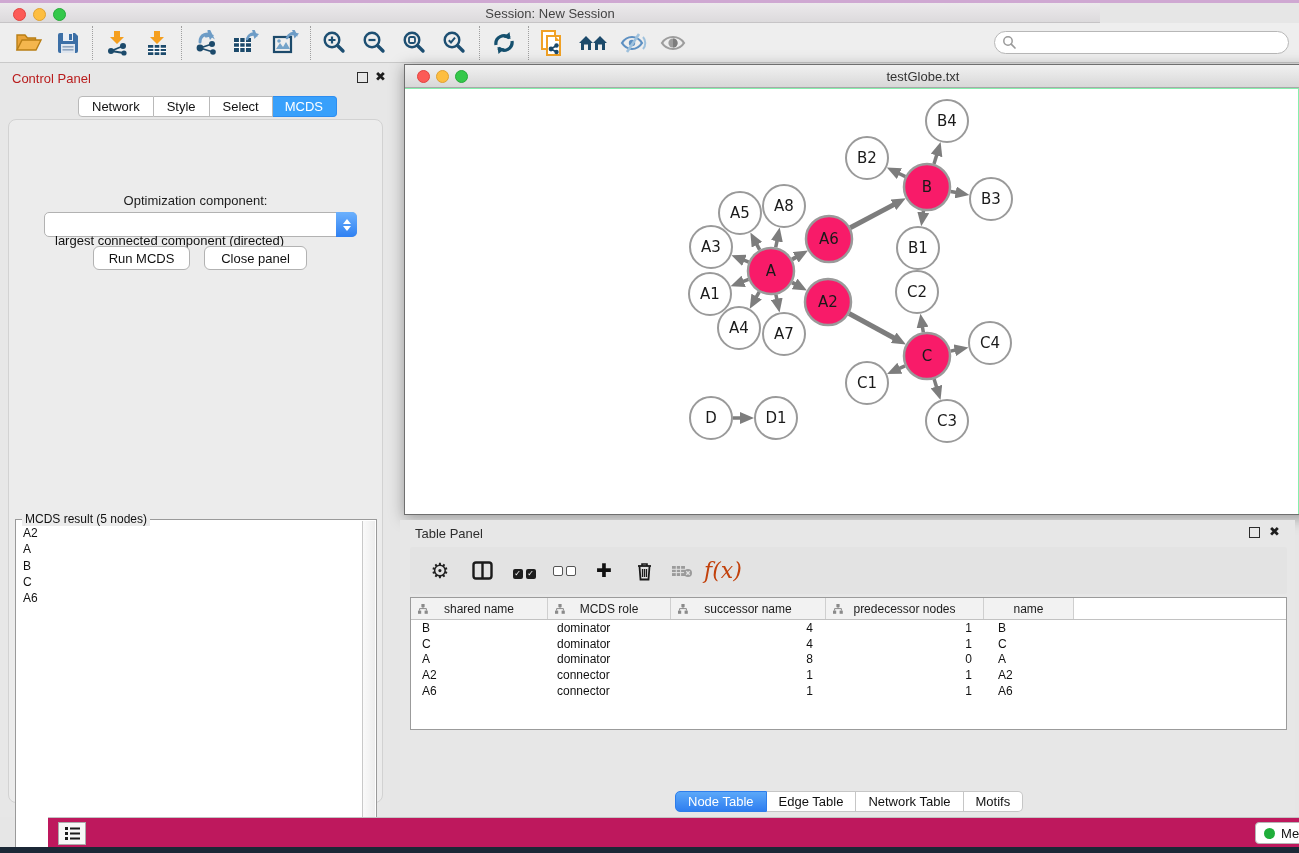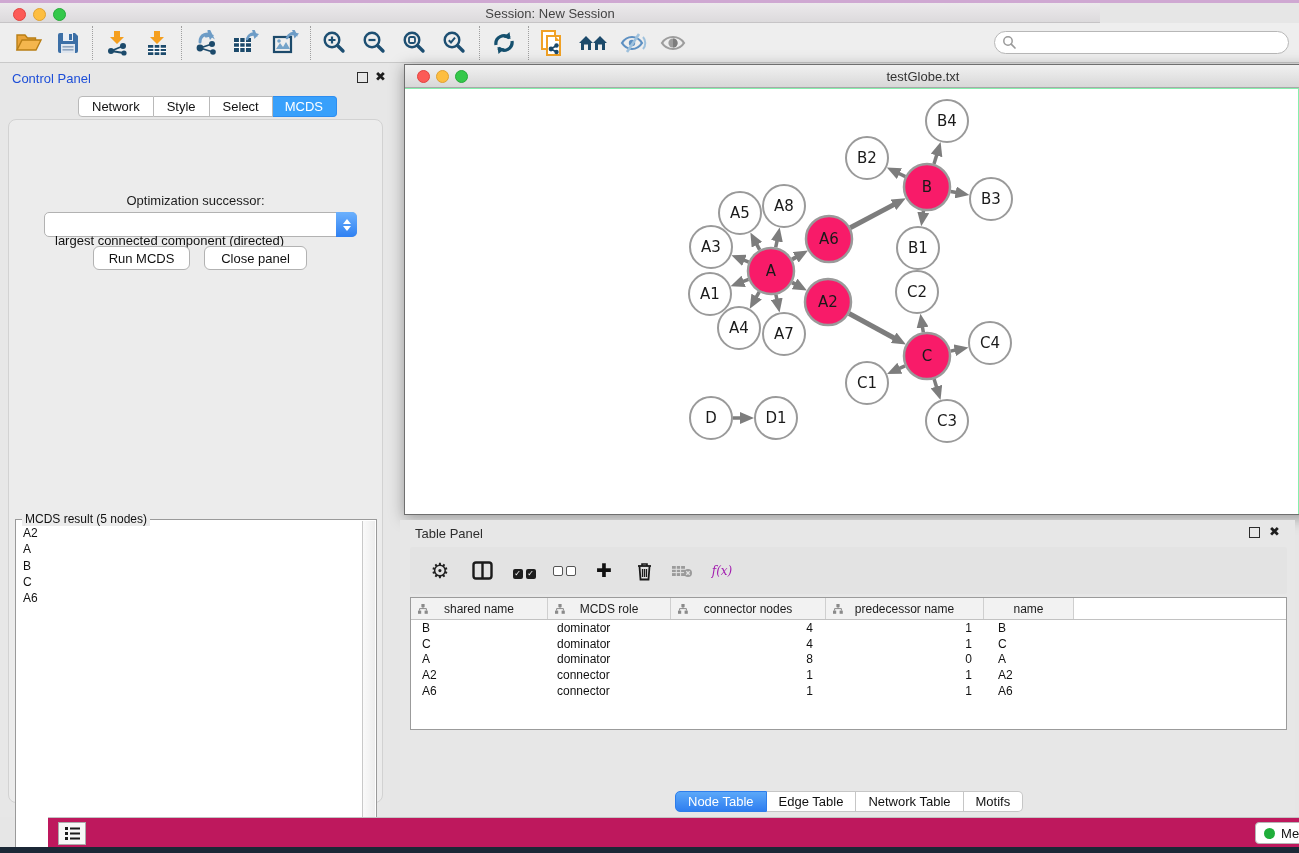--- a/index.html
+++ b/index.html
@@ -20,21 +20,21 @@
 
   #toolbar { left:0; top:23px; width:1299px; height:40px; background:#eeeeee;
     border-bottom:1px solid #c9c9c9; display:flex; align-items:center; }
   .tb-btn { width:40px; height:36px; display:flex; align-items:center; justify-content:center; }
   .tb-sep { width:1px; height:34px; border-left:1px dotted #9f9f9f; margin:0 4px; }
   #search-wrap { position:absolute; right:10px; top:8px; width:295px; height:23px;
     border:1px solid #b7b7b7; border-radius:12px; background:#fff; display:flex; align-items:center; padding-left:7px; }
 
   
   #control-panel { left:0; top:63px; width:390px; height:754px; background:#e7e7e7; }
-  #cp-title { position:absolute; left:12px; top:8px; font-size:13px; color:#1d4ed8; }
+  #cp-title { position:absolute; left:12px; top:8px; font-size:13px; color:#b91c1c; }
   .panel-float { position:absolute; top:9px; width:11px; height:11px; border:1.5px solid #2b2b2b; background:transparent; }
   .panel-close { position:absolute; top:6px; font-size:13px; font-weight:bold; color:#1d1d1d; }
   #cp-tabs { position:absolute; left:78px; top:33px; height:32px; display:flex; }
   .cp-tab { height:21px; padding:0 13px; background:#fff; border:1px solid #b9b9b9; border-left:none;
     font-size:13px; color:#111; display:flex; align-items:center; }
   .cp-tab:first-child { border-left:1px solid #b9b9b9; border-radius:4px 0 0 4px; }
   .cp-tab:last-child { border-radius:0 4px 4px 0; }
   .cp-tab.active { background:#38a0fb; border-color:#2d8df0; color:#fff;padding-left:12px; }
   #cp-content { position:absolute; left:8px; top:56px; width:375px; height:684px;
     background:#ececec; border:1px solid #d2d2d2; border-radius:8px; }
@@ -72,21 +72,21 @@
   #table-panel { left:400px; top:520px; width:895px; height:297px; background:#e7e7e7; }
   #tp-title { position:absolute; left:15px; top:6px; font-size:13px; color:#2e2e2e; }
   #tp-toolbar { position:absolute; left:10px; top:27px; width:877px; height:47px; background:#e3e3e3;
     border-radius:2px; display:flex; align-items:center; gap:0; }
   .tpt-btn { height:40px; min-width:36px; display:flex; align-items:center; justify-content:center; }
   .gear-glyph { font-size:21px; color:#222; }
   .chk { width:10px; height:10px; border-radius:2px; background:#1e1e1e; color:#fff; font-size:8px;
     line-height:10px; text-align:center; margin:0 1.5px; display:inline-block; }
   .unchk { width:10px; height:10px; border-radius:2px; background:#fff; border:1.5px solid #555; margin:0 1.5px; display:inline-block; }
   .plus-glyph { font-size:19px; color:#111; }
-  .fx { font-family:"DejaVu Serif",serif; font-style:italic; font-size:12px; color:#a21caf; }
+  .fx { font-family:"DejaVu Serif",serif; font-style:italic; font-size:22px; color:#c2410c; }
 
   #data-table { position:absolute; left:10px; top:77px; width:877px; height:133px; background:#fff;
     border:1px solid #9b9b9b; overflow:hidden; }
   #tbl-header { display:flex; height:22px; border-bottom:1px solid #c2c2c2; font-size:12px; color:#1c1c1c; }
   .hcell { display:flex; align-items:center; justify-content:center; position:relative;
     background:#f2f2f2; border-right:1px solid #cfcfcf; }
   .hcell .hicon { position:absolute; left:7px; top:6px; }
   .hfill { flex:1; background:#fff; }
   .trow { display:flex; height:15.8px; align-items:center; font-size:12px; color:#111; }
   .tcell { overflow:hidden; white-space:nowrap; }
@@ -270,21 +270,21 @@
   <div id="cp-title">Control Panel</div>
   <span class="panel-float" style="left:357px"></span>
   <span class="panel-close" style="left:375px">✖</span>
   <div id="cp-tabs">
     <div class="cp-tab">Network</div>
     <div class="cp-tab">Style</div>
     <div class="cp-tab">Select</div>
     <div class="cp-tab active">MCDS</div>
   </div>
   <div id="cp-content">
-    <div id="opt-label">Optimization successor:</div>
+    <div id="opt-label">Optimization component:</div>
     <div id="criterion">
       <span class="val">largest connected component (directed)</span>
       <span class="stepper">
         <span class="arr-up"></span>
           <span class="arr-dn"></span>
       </span>
     </div>
     <div id="run-btn" class="cp-btn">Run MCDS</div>
     <div id="closep-btn" class="cp-btn">Close panel</div>
     <div id="result-box">
@@ -494,32 +494,32 @@
       </div>
       <div class="hcell" style="width:155px">
         <svg class="hicon" width="10" height="10" viewBox="0 0 10 10">
             <g fill="#8a8a8a">
               <rect x="3.4" y="0" width="3.2" height="3.2"></rect>
               <rect x="0" y="6.6" width="3.2" height="3.2"></rect>
               <rect x="6.6" y="6.6" width="3.2" height="3.2"></rect>
             </g>
             <path d="M5 3 v1.6 M1.6 6.6 v-2 h6.8 v2" stroke="#8a8a8a" fill="none"></path>
           </svg>
-        <span>connector nodes</span>
+        <span>successor name</span>
       </div>
       <div class="hcell" style="width:158px">
         <svg class="hicon" width="10" height="10" viewBox="0 0 10 10">
             <g fill="#8a8a8a">
               <rect x="3.4" y="0" width="3.2" height="3.2"></rect>
               <rect x="0" y="6.6" width="3.2" height="3.2"></rect>
               <rect x="6.6" y="6.6" width="3.2" height="3.2"></rect>
             </g>
             <path d="M5 3 v1.6 M1.6 6.6 v-2 h6.8 v2" stroke="#8a8a8a" fill="none"></path>
           </svg>
-        <span>predecessor name</span>
+        <span>predecessor nodes</span>
       </div>
       <div class="hcell" style="width:90px">
         <span>name</span>
       </div>
       <div class="hfill"></div>
     </div>
     <div id="tbl-body">
         <div class="trow">
           <div class="tcell c0">B</div>
           <div class="tcell c1">dominator</div>

